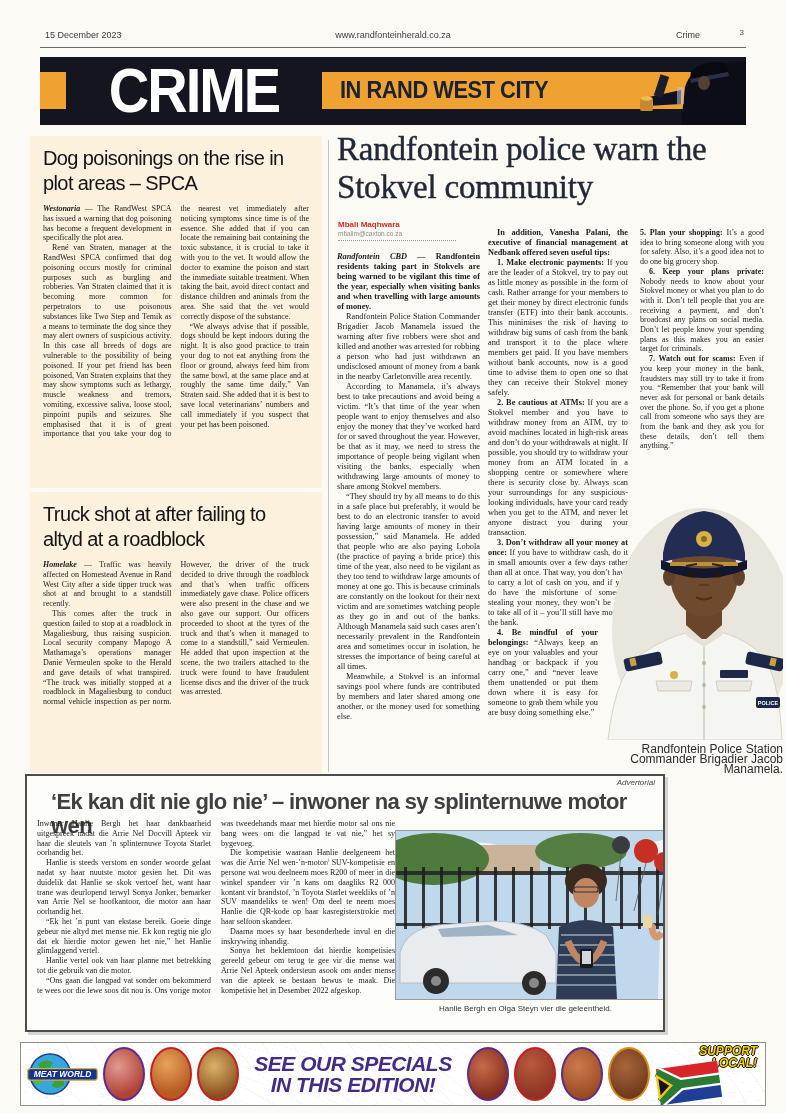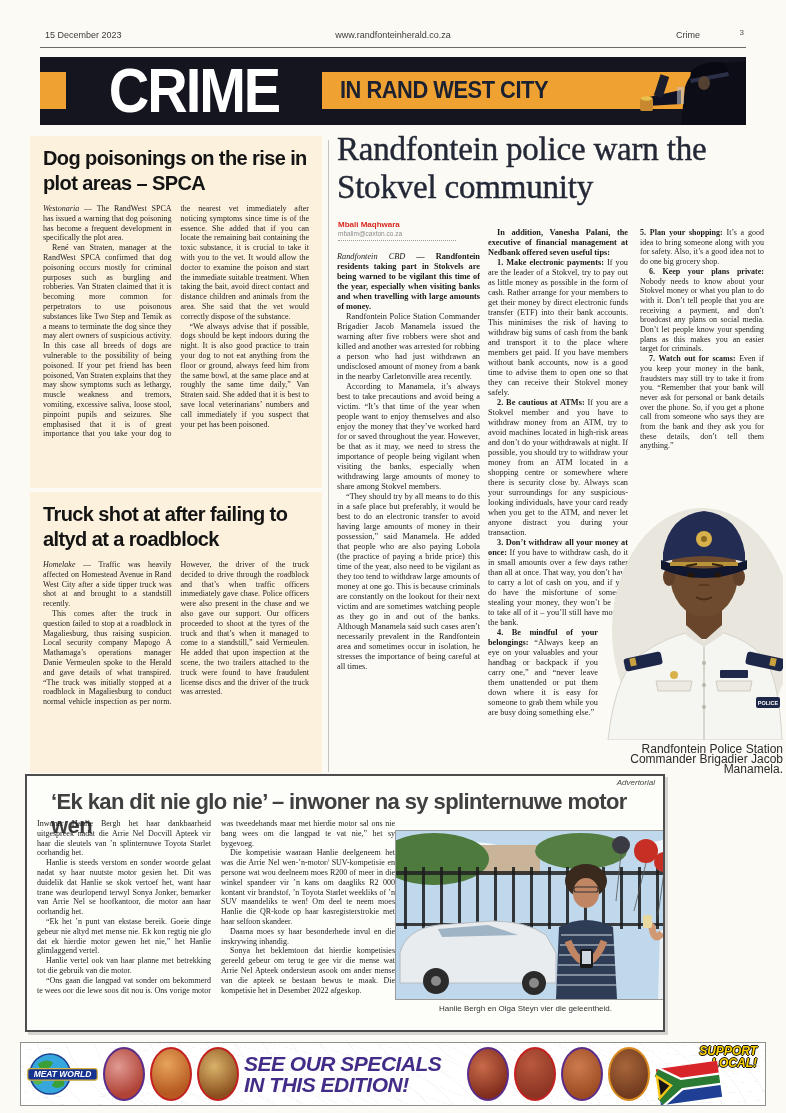--- a/index.html
+++ b/index.html
@@ -23,26 +23,26 @@
             color:#fff;letter-spacing:-2px;transform:scaleY(1.12);}
   .cb-sub{position:absolute;left:300px;top:15px;height:37px;line-height:37px;
           font-family:"Liberation Sans","DejaVu Sans",sans-serif;font-weight:700;font-size:23px;color:#1b2130;
           letter-spacing:-0.5px;transform:scaleX(0.95);transform-origin:left center;}
   .cb-officer{position:absolute;right:0;top:0;width:135px;height:68px;}
 
   
   .cream{position:absolute;left:30px;width:292px;background:#fcf1dd;padding:10px 13px;box-sizing:border-box;overflow:hidden;}
   .art-dog{top:136px;height:352px;}
   .art-truck{top:492px;height:281px;}
-  .side-head{margin:0 0 8px 0;font-family:"Liberation Sans","DejaVu Sans",sans-serif;font-weight:700;
+  .side-head{margin:0 0 8px 0;font-family:"Liberation Sans","DejaVu Sans",sans-serif;font-weight:400;
              font-size:20px;line-height:25px;letter-spacing:-0.6px;color:#141414;}
   .cols2{column-count:2;column-gap:9px;font-size:8px;line-height:9.8px;text-align:justify;}
   .cols2 p,.scol p,.motor-cols p{margin:0;text-indent:9px;}
   p.ni{text-indent:0;}
-  .lead{font-weight:400;font-style:italic;}
+  .lead{font-weight:700;font-style:italic;}
   .tl{font-weight:700;}
   .bp{font-weight:700;}
 
   
   .vrule{position:absolute;left:328px;top:140px;height:632px;border-left:1px solid #c9c4ba;}
 
   
   .sk-head{position:absolute;left:337px;top:130px;width:450px;margin:0;
            font-family:"Liberation Serif","DejaVu Serif",serif;font-weight:500;font-size:33px;line-height:38px;
            color:#242836;letter-spacing:-0.2px;-webkit-text-stroke:0.4px #242836;}
@@ -78,21 +78,21 @@
              background-image:repeating-radial-gradient(ellipse 420px 140px at 8% 150%,rgba(0,0,0,0.045) 0 1px,transparent 1px 24px),
                               repeating-radial-gradient(ellipse 420px 140px at 92% -40%,rgba(0,0,0,0.04) 0 1px,transparent 1px 28px);}
   .mo{width:42px;height:54px;border-radius:50%;flex:0 0 auto;box-sizing:border-box;}
   .mo1{background:radial-gradient(circle at 35% 35%,#e09a92,#b04236 70%);border:2px solid #5b2c8a;}
   .mo2{background:radial-gradient(circle at 40% 30%,#e8a45a,#b65a22 70%);border:2px solid #c42020;}
   .mo3{background:radial-gradient(circle at 40% 35%,#d9b36a,#8a4f1d 75%);border:2px solid #c42020;}
   .mo4{background:radial-gradient(circle at 35% 35%,#c96a4a,#7f2c1c 75%);border:2px solid #5b2c8a;}
   .mo5{background:radial-gradient(circle at 40% 30%,#b9593d,#8d3424 75%);border:2px solid #c42020;}
   .mo6{background:radial-gradient(circle at 40% 35%,#cc7a4e,#9c4a22 75%);border:2px solid #5b2c8a;}
   .mo7{background:radial-gradient(circle at 40% 35%,#a8653a,#6f3a1d 75%);border:2px solid #d88a1f;}
-  .specials{flex:0 0 auto;width:218px;text-align:left;font-family:"Liberation Sans","DejaVu Sans",sans-serif;
+  .specials{flex:0 0 auto;width:218px;text-align:center;font-family:"Liberation Sans","DejaVu Sans",sans-serif;
             font-weight:700;font-style:italic;color:#432c87;letter-spacing:-0.5px;}
   .specials .l1{font-size:21px;line-height:21px;}
   .specials .l2{font-size:21px;line-height:21px;}
   .support{position:relative;flex:0 0 auto;width:104px;height:58px;}
   .support .st{position:absolute;right:2px;top:0;text-align:right;font-family:"Liberation Sans","DejaVu Sans",sans-serif;
                font-weight:700;font-style:italic;font-size:12px;line-height:12px;color:#ffd400;
                text-shadow:-1px 0 #111,1px 0 #111,0 -1px #111,0 1px #111;}
   .support svg{position:absolute;left:0;bottom:0;}
 </style>
 </head>
@@ -151,20 +151,21 @@
     <div class="bn">Mbali Maqhwara</div>
     <div class="be">mbalim@caxton.co.za</div>
     <div class="brule"></div>
   </div>
 
   <div class="scol scol1">
     <p class="ni bp"><span class="lead">Randfontein CBD</span><span> — Randfontein residents taking part in Stokvels are being warned to be vigilant this time of the year, especially when visiting banks and when travelling with large amounts of money.</span></p>
     <p>Randfontein Police Station Commander Brigadier Jacob Manamela issued the warning after five robbers were shot and killed and another was arrested for robbing a person who had just withdrawn an undisclosed amount of money from a bank in the nearby Carletonville area recently.</p>
     <p>According to Manamela, it’s always best to take precautions and avoid being a victim. “It’s that time of the year when people want to enjoy themselves and also enjoy the money that they’ve worked hard for or saved throughout the year. However, be that as it may, we need to stress the importance of people being vigilant when visiting the banks, especially when withdrawing large amounts of money to share among Stokvel members.</p>
     <p>“They should try by all means to do this in a safe place but preferably, it would be best to do an electronic transfer to avoid having large amounts of money in their possession,” said Manamela. He added that people who are also paying Lobola (the practice of paying a bride price) this time of the year, also need to be vigilant as they too tend to withdraw large amounts of money at one go. This is because criminals are constantly on the lookout for their next victim and are sometimes watching people as they go in and out of the banks. Although Manamela said such cases aren’t necessarily prevalent in the Randfontein area and sometimes occur in isolation, he stresses the importance of being careful at all times.</p>
+    <p>Meanwhile, a Stokvel is an informal savings pool where funds are contributed by members and later shared among one another, or the money used for something else.</p>
   </div>
 
   <div class="scol scol2">
     <p class="bp">In addition, Vanesha Palani, the executive of financial management at Nedbank offered seven useful tips:</p>
     <p><span class="tl">1. Make electronic payments:</span><span> If you are the leader of a Stokvel, try to pay out as little money as possible in the form of cash. Rather arrange for your members to get their money by direct electronic funds transfer (ETF) into their bank accounts. This minimises the risk of having to withdraw big sums of cash from the bank and transport it to the place where members get paid. If you have members without bank accounts, now is a good time to advise them to open one so that they can receive their Stokvel money safely.</span></p>
     <p><span class="tl">2. Be cautious at ATMs:</span><span> If you are a Stokvel member and you have to withdraw money from an ATM, try to avoid machines located in high-risk areas and don’t do your withdrawals at night. If possible, you should try to withdraw your money from an ATM located in a shopping centre or somewhere where there is security close by. Always scan your surroundings for any suspicious-looking individuals, have your card ready when you get to the ATM, and never let anyone distract you during your transaction.</span></p>
     <p><span class="tl">3. Don’t withdraw all your money at once:</span><span> If you have to withdraw cash, do it in small amounts over a few days rather than all at once. That way, you don’t have to carry a lot of cash on you, and if you do have the misfortune of someone stealing your money, they won’t be able to take all of it – you’ll still have more in the bank.</span></p>
     <div class="wrapspacer"></div>
     <p><span class="tl">4. Be mindful of your belongings:</span><span> “Always keep an eye on your valuables and your handbag or backpack if you carry one,” and “never leave them unattended or put them down where it is easy for someone to grab them while you are busy doing something else.”</span></p>
   </div>

